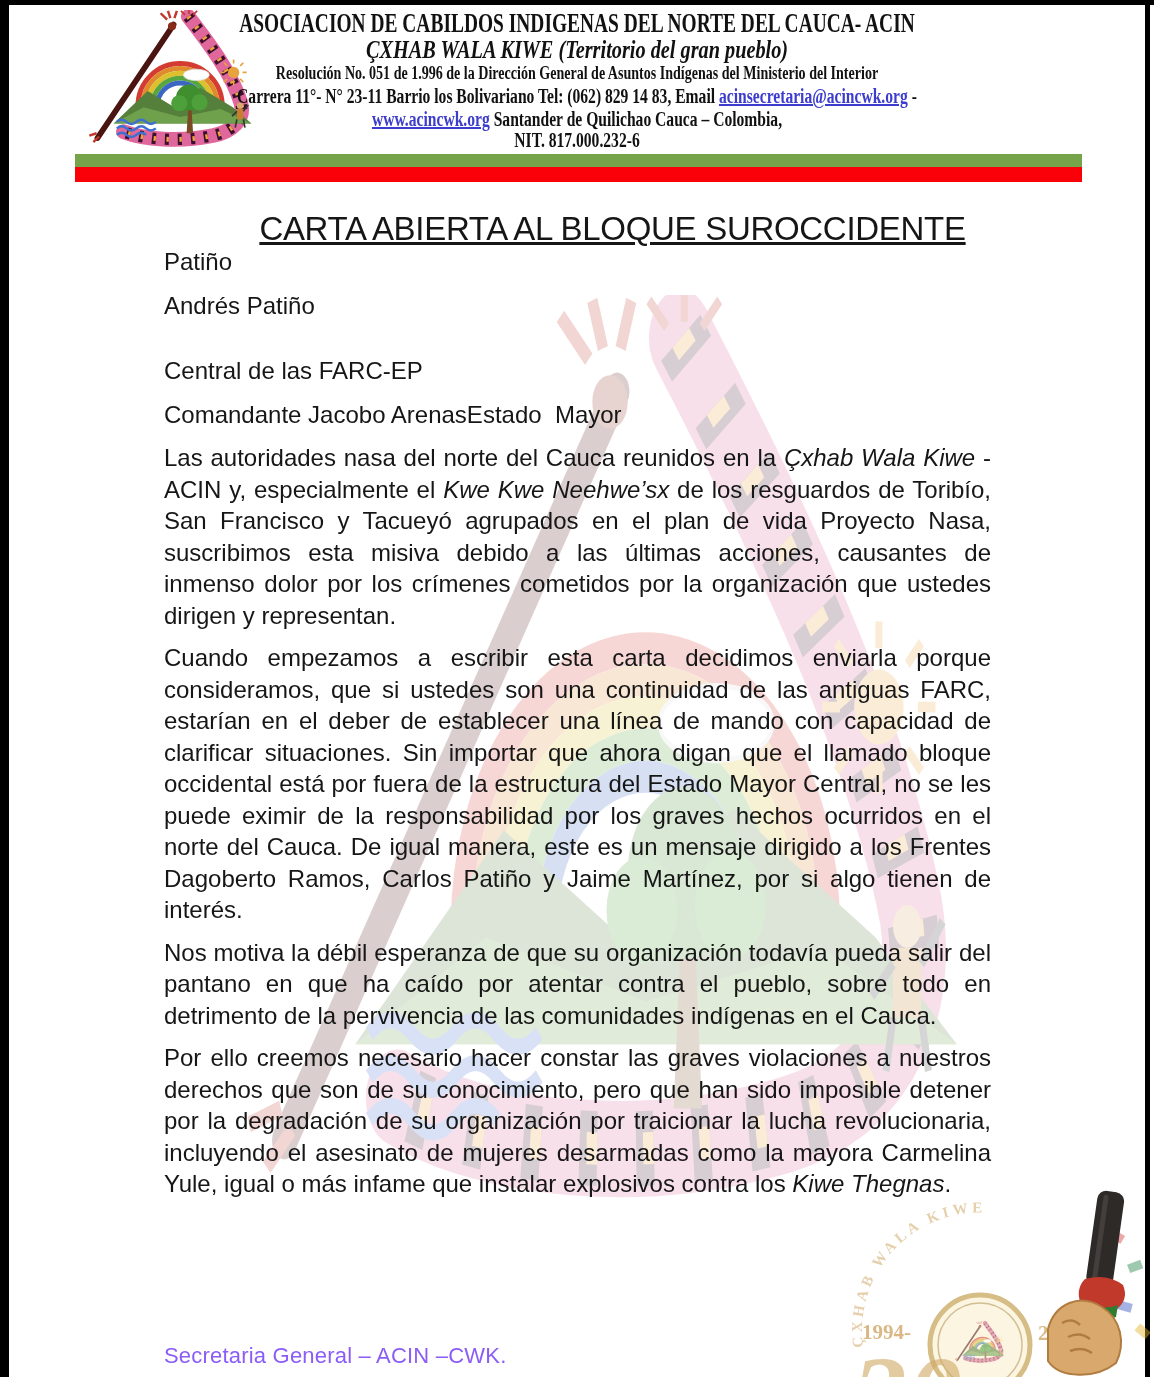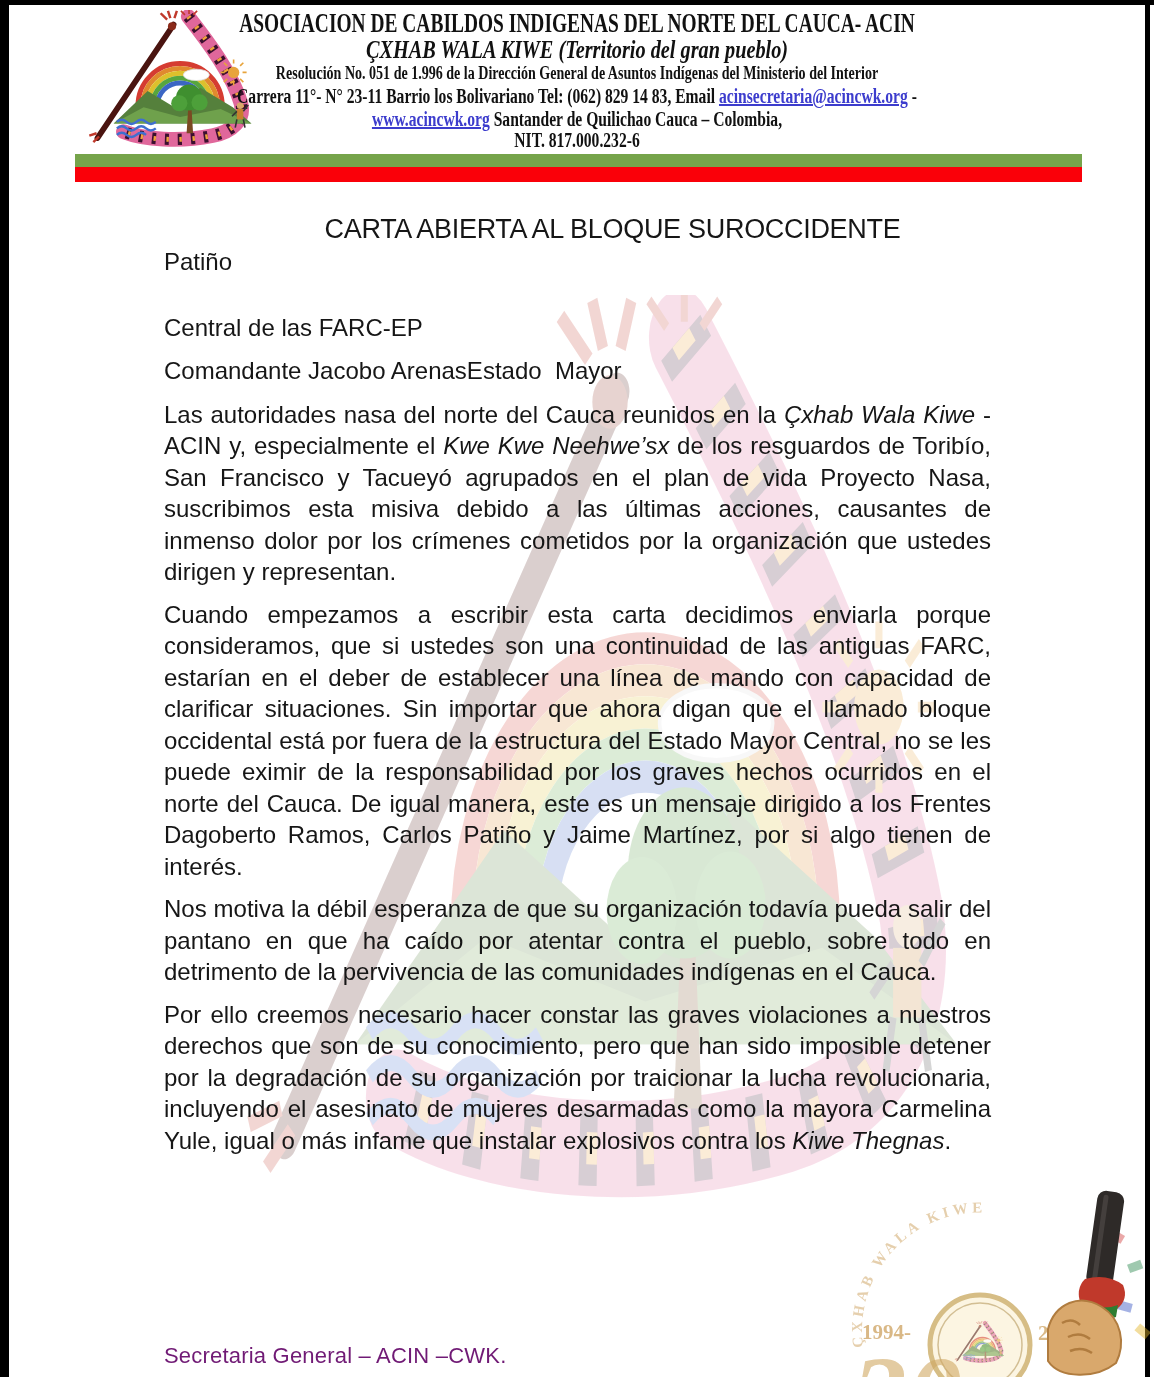--- a/index.html
+++ b/index.html
@@ -20,21 +20,21 @@
   .hl-res{font-size:18px;line-height:21px;transform:scaleX(.78);white-space:nowrap;}
   .hl-adr{font-size:20px;line-height:24px;transform:scaleX(.78);white-space:nowrap;}
   .hl-web{font-size:20px;line-height:23px;transform:scaleX(.78);white-space:nowrap;}
   .hl-nit{font-size:20px;line-height:18px;transform:scaleX(.78);white-space:nowrap;}
   .hlink{text-decoration:underline;cursor:pointer;}
   .bar{position:absolute;left:75px;width:1007px;}
   .bar-green{top:154px;height:13px;}
   .bar-red{top:167px;height:15px;}
   
   .content{position:absolute;left:164px;top:212px;width:827px;font-size:24px;color:#161616;}
-  .title{margin:0;padding-left:70px;text-align:center;font-size:27px;line-height:34px;letter-spacing:-.3px;white-space:nowrap;}
+  .title{margin:0;padding-left:70px;text-align:center;font-size:33px;line-height:34px;letter-spacing:-.3px;white-space:nowrap;text-decoration:underline;}
   .recipient{margin:0 0 12px;line-height:31.5px;white-space:pre-wrap;}
   .recipient.blank{height:10px;}
   .letter-body{}
   .letter-body p{margin:0 0 11px;line-height:31.5px;text-align:justify;}
   
   .watermark{position:absolute;left:150px;top:295px;width:920px;height:990px;opacity:.2;pointer-events:none;}
   .anniv{position:absolute;right:4px;bottom:0;width:340px;height:200px;pointer-events:none;}
   .footer{position:absolute;left:164px;bottom:8px;font-size:22px;letter-spacing:.2px;}
   svg text{font-family:"Liberation Serif", serif;}
 </style>
@@ -107,20 +107,21 @@
       <span class="hl hl-nit">NIT. 817.000.232-6</span>
     </div>
   </div>
   <div class="bar bar-green" style="background:#76a44b"></div>
   <div class="bar bar-red" style="background:#fa0009"></div>
 
   <div class="content">
     <p class="title">CARTA ABIERTA AL BLOQUE SUROCCIDENTE</p>
     <div id="recipients">
         <p class="recipient">Patiño</p>
+        <p class="recipient">Andrés Patiño</p>
         <p class="recipient blank"></p>
         <p class="recipient">Central de las FARC-EP</p>
         <p class="recipient">Comandante Jacobo ArenasEstado  Mayor</p>
       </div>
     <div class="letter-body" id="letterBody">
         <p><span>Las autoridades nasa del norte del Cauca reunidos en la </span><span style="font-style: italic;">Çxhab Wala Kiwe</span><span> - ACIN y, especialmente el </span><span style="font-style: italic;">Kwe Kwe Neehwe’sx</span><span> de los resguardos de Toribío, San Francisco y Tacueyó agrupados en el plan de vida Proyecto Nasa, suscribimos esta misiva debido a las últimas acciones, causantes de inmenso dolor por los crímenes cometidos por la organización que ustedes dirigen y representan.</span></p>
         <p><span>Cuando empezamos a escribir esta carta decidimos enviarla porque consideramos, que si ustedes son una continuidad de las antiguas FARC, estarían en el deber de establecer una línea de mando con capacidad de clarificar situaciones. Sin importar que ahora digan que el llamado bloque occidental está por fuera de la estructura del Estado Mayor Central, no se les puede eximir de la responsabilidad por los graves hechos ocurridos en el norte del Cauca. De igual manera, este es un mensaje dirigido a los Frentes Dagoberto Ramos, Carlos Patiño y Jaime Martínez, por si algo tienen de interés.</span></p>
         <p><span>Nos motiva la débil esperanza de que su organización todavía pueda salir del pantano en que ha caído por atentar contra el pueblo, sobre todo en detrimento de la pervivencia de las comunidades indígenas en el Cauca.</span></p>
         <p><span>Por ello creemos necesario hacer constar las graves violaciones a nuestros derechos que son de su conocimiento, pero que han sido imposible detener por la degradación de su organización por traicionar la lucha revolucionaria, incluyendo el asesinato de mujeres desarmadas como la mayora Carmelina Yule, igual o más infame que instalar explosivos contra los </span><span style="font-style: italic;">Kiwe Thegnas</span><span>.</span></p>
       </div>
@@ -152,14 +153,14 @@
       </g>
       <rect x="282" y="14" width="27" height="96" rx="9" fill="#2e2a28" transform="rotate(8 295 60)"></rect>
       <rect x="288" y="18" width="5" height="86" rx="2.5" fill="#4a4542" transform="rotate(8 295 60)" opacity="0.8"></rect>
       <path d="M275,102 q22,-6 38,6 q6,14 -6,24 q-22,8 -36,-4 q-6,-16 4,-26 Z" fill="#c0392b"></path>
       <path d="M276,126 q16,8 32,2 l-2,12 q-15,6 -28,-2 Z" fill="#2e7d32"></path>
       <path d="M238,152 C245,126 270,116 292,130 C311,142 316,166 306,186 C286,202 250,202 238,184 Z" fill="#d9a86c" stroke="#b07c3f" stroke-width="2"></path>
       <path d="M252,146 q10,-6 18,2 M258,160 q12,-6 22,2 M260,174 q12,-5 22,2" fill="none" stroke="#b07c3f" stroke-width="2.5"></path>
     </g>
   </svg>
 
-  <div class="footer" style="color:#701a75">Secretaria General – ACIN –CWK.</div>
+  <div class="footer" style="color:#8b5cf6">Secretaria General – ACIN –CWK.</div>
 </div>
 
 </body></html>

